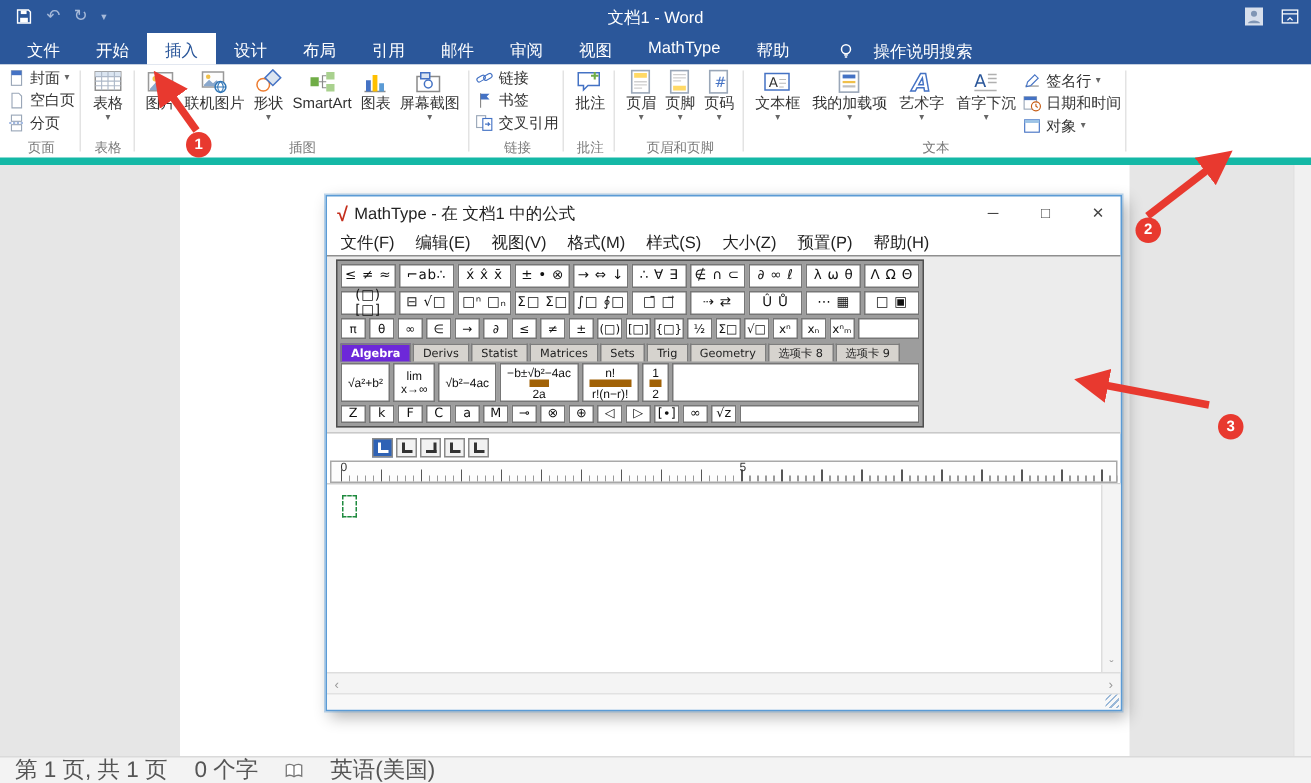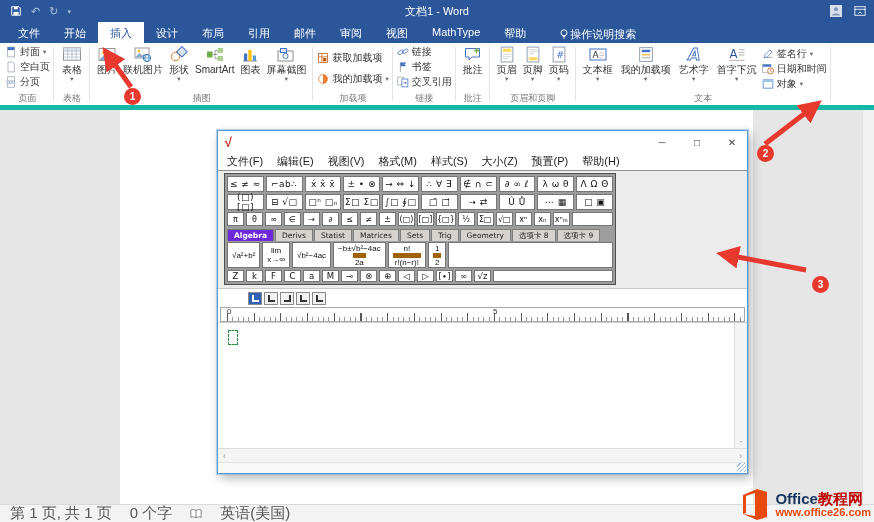--- a/index.html
+++ b/index.html
@@ -10,21 +10,21 @@
     display:flex;align-items:center;font-size:11px;z-index:5;}
   .qat{display:flex;align-items:center;gap:9px;margin-left:10px;}
   .qat .g{font-size:11px;color:#e8eefb;line-height:1;}
   .wtitle{position:absolute;left:0;right:0;text-align:center;pointer-events:none;font-size:11px;color:#fff;}
   .tbar-right{position:absolute;right:8px;top:0;height:22px;display:flex;align-items:center;gap:12px;}
   
   .rtabs{position:absolute;top:22px;left:0;right:0;height:21px;background:#2b579a;display:flex;
     align-items:stretch;padding-left:6px;z-index:5;}
   .rtab{color:#fff;font-size:11px;padding:4px 12px 3px;cursor:default;}
   .rtab.selected{background:#fff;color:#2b579a;}
-  .tellme{display:flex;align-items:center;gap:0;color:#fff;font-size:11px;margin-left:20px;padding-top:3px;}
+  .tellme{display:flex;align-items:center;gap:12px;color:#fff;font-size:11px;margin-left:20px;padding-top:3px;}
   
   .ribbon{position:absolute;top:43px;left:0;right:0;height:62px;background:#fff;
     border-bottom:5px solid #14b8a6;display:flex;align-items:stretch;padding:0 1px;z-index:5;}
   .rgroup{display:flex;flex-direction:column;align-items:center;padding:1px 4px 0;position:relative;}
   .rgroup:after{content:"";position:absolute;right:0;top:4px;bottom:4px;width:1px;background:#e3e3e3;}
   .gbody{flex:1;display:flex;align-items:flex-start;}
   .gbody.col{flex-direction:column;align-items:flex-start;justify-content:flex-start;}
   .glabel{font-size:9px;color:#7a7a7a;height:13px;line-height:12px;white-space:nowrap;}
   .btn-lg{display:flex;flex-direction:column;align-items:center;gap:1px;font-size:10px;color:#333;
     padding:2px 3px 0;line-height:11px;white-space:nowrap;}
@@ -246,41 +246,20 @@
               <rect x="3.5" y="2" width="6" height="4" fill="#dbe5f1" stroke="#4472c4"></rect>
               <circle cx="8.5" cy="9.5" r="2.6" fill="none" stroke="#4472c4"></circle>
             </svg>
           <span>屏幕截图</span>
           <span class="caret">▾</span>
         </div>
       </div>
       <div class="glabel">插图</div>
     </div>
 
-    <div class="rgroup">
-      <div class="gbody col" style="gap:6px;padding-top:6px;">
-        <div class="btn-sm">
-          <svg class="i12" viewBox="0 0 16 16">
-              <rect x="2" y="2" width="12" height="12" fill="#fff" stroke="#c55a11"></rect>
-              <path d="M2 6.5h12M6.5 2v12" stroke="#c55a11"></path>
-              <rect x="8" y="8" width="4.5" height="4.5" fill="#c55a11"></rect>
-            </svg>
-          <span>获取加载项</span>
-        </div>
-        <div class="btn-sm">
-          <svg class="i12" viewBox="0 0 16 16">
-              <circle cx="8" cy="8" r="6" fill="#fff" stroke="#ed7d31"></circle>
-              <path d="M8 2a6 6 0 0 1 0 12z" fill="#ed7d31"></path>
-            </svg>
-          <span>我的加载项</span>
-            <span class="caret">▾</span>
-        </div>
-      </div>
-      <div class="glabel">加载项</div>
-    </div>
 
 
     <div class="rgroup">
       <div class="gbody col">
         <div class="btn-sm">
           <svg class="i12" viewBox="0 0 16 16">
               <rect x="1" y="6.5" width="8" height="4" rx="2" fill="none" stroke="#4472c4" transform="rotate(-30 5 8.5)"></rect>
               <rect x="7" y="5" width="8" height="4" rx="2" fill="none" stroke="#4472c4" transform="rotate(-30 11 7)"></rect>
             </svg>
           <span>链接</span>
@@ -416,20 +395,21 @@
       <div class="glabel">文本</div>
     </div>
   </div>
 
   <div class="page"></div>
   <div class="wscroll"></div>
 
   <div class="mtwin">
     <div class="mtitle">
       <span class="mtlogo">√</span>
+      <span>MathType - 在 文档1 中的公式</span>
       <span class="sp"></span>
       <span class="mctrl">─</span>
       <span class="mctrl">□</span>
       <span class="mctrl">✕</span>
     </div>
     <div class="mmenus">
       <div class="rpt">
         
       <span class="mmenu">文件(F)</span><span class="mmenu">编辑(E)</span><span class="mmenu">视图(V)</span><span class="mmenu">格式(M)</span><span class="mmenu">样式(S)</span><span class="mmenu">大小(Z)</span><span class="mmenu">预置(P)</span><span class="mmenu">帮助(H)</span></div>
     </div>
@@ -554,31 +534,20 @@
     <span class="itm">0 个字</span>
     <span class="itm">
       <svg class="i12" viewBox="0 0 14 12">
           <path d="M1 1.5c2-1 4-1 6 .5 2-1.5 4-1.5 6-.5V10c-2-1-4-1-6 .5-2-1.5-4-1.5-6-.5z" fill="#fff" stroke="#777"></path>
           <path d="M7 2v8.5" stroke="#777"></path>
         </svg>
     </span>
     <span class="itm">英语(美国)</span>
   </div>
 
-  <div class="wm">
-    <svg width="30" height="33" viewBox="0 0 30 33">
-      <path d="M3 7L17 1l10 3v25l-10 3L3 26l12 2V5L6 8v17l-3 1z" fill="#e8490f"></path>
-    </svg>
-    <div class="wmtxt">
-      <div class="wmtitle">
-        <span class="wm-en">Office</span><span class="wm-cn">教程网</span>
-      </div>
-      <div class="wmurl">www.office26.com</div>
-    </div>
-  </div>
 
   <svg class="ann" viewBox="0 0 874 522">
     <defs>
       <marker id="ah" markerWidth="4.6" markerHeight="4.6" refX="3.4" refY="2.3" orient="auto">
         <path d="M0,0 L4.6,2.3 L0,4.6 z" fill="#e8392f"></path>
       </marker>
     </defs>
     <line x1="131" y1="87" x2="106" y2="52" stroke="#e8392f" stroke-width="5" marker-end="url(#ah)"></line>
     <line x1="765" y1="144" x2="817" y2="104" stroke="#e8392f" stroke-width="5" marker-end="url(#ah)"></line>
     <line x1="806" y1="270" x2="722" y2="254" stroke="#e8392f" stroke-width="5" marker-end="url(#ah)"></line>

